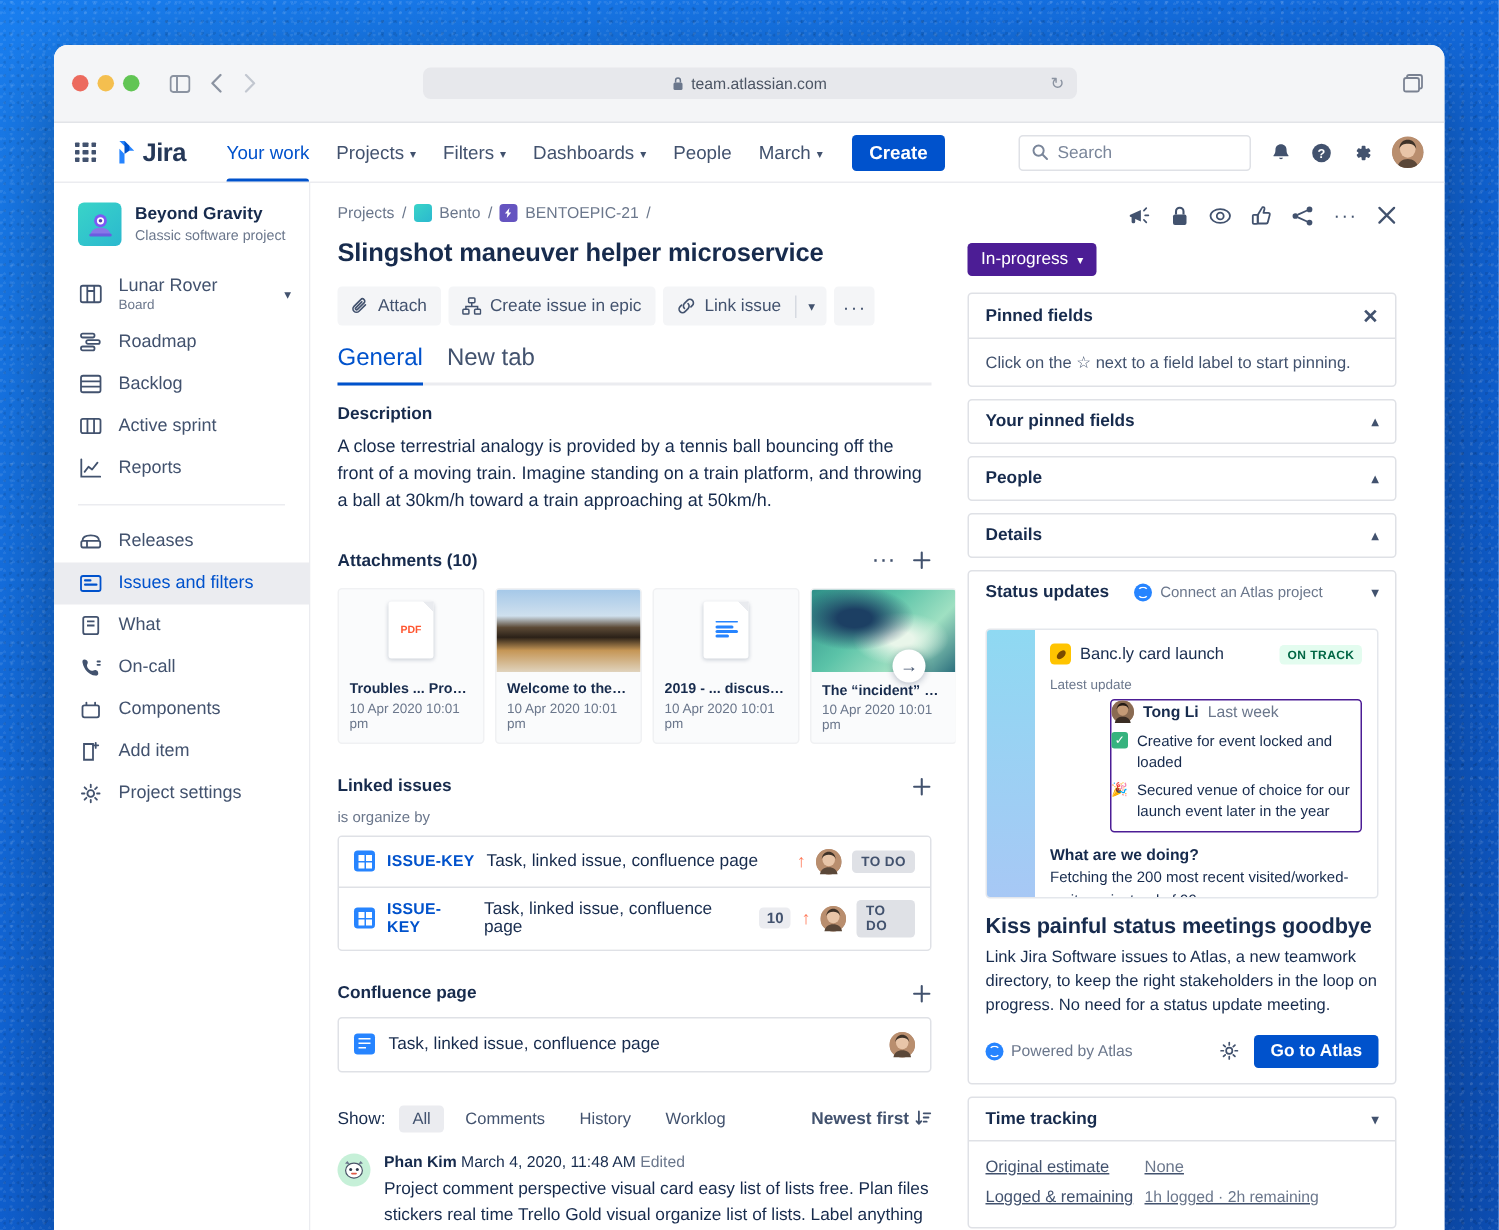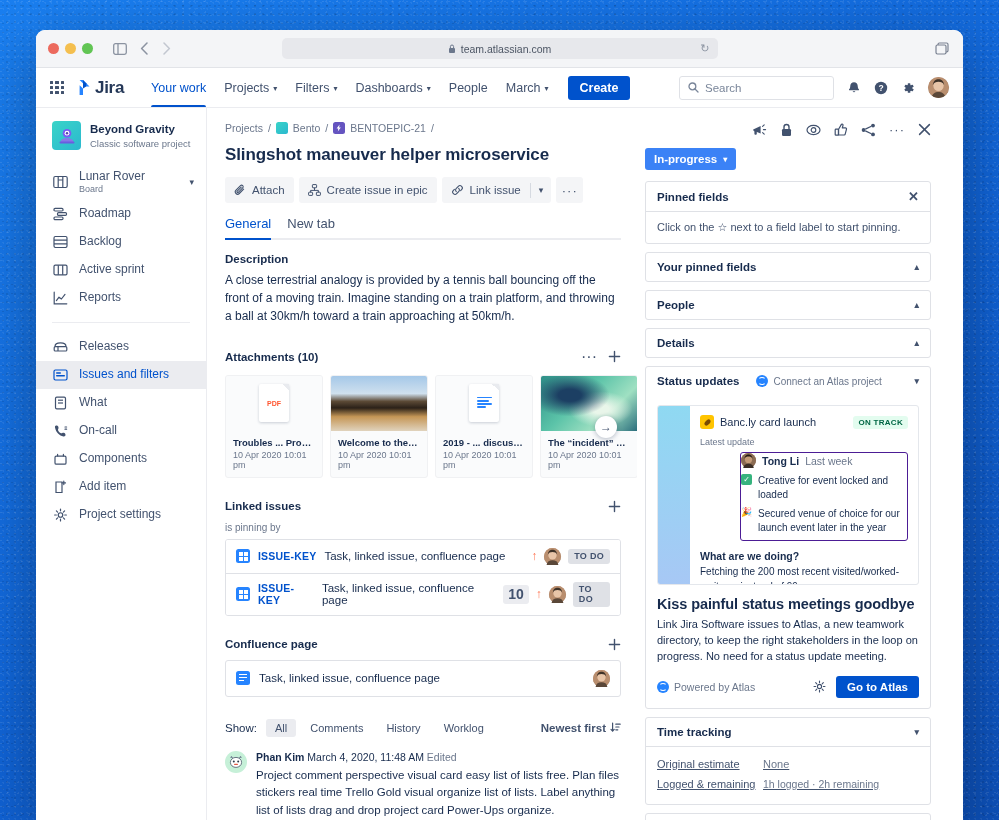--- a/index.html
+++ b/index.html
@@ -25,21 +25,21 @@
     width: 927px; height: 790px;
     background: #fff;
     border-radius: 9px 9px 0 0;
     box-shadow: 0 18px 60px rgba(0,0,0,.35);
     overflow: hidden;
     display: flex; flex-direction: column;
   }
 
   
   .chrome {
-    height: 38px; min-height: 35px;
+    height: 52px; min-height: 35px;
     background: #f4f5f7;
     border-bottom: 1px solid #e2e4e8;
     display: flex; align-items: center; padding: 0 12px;
     position: relative;
   }
   .lights { display: flex; gap: 6px; align-items: center; }
   .light { width: 11px; height: 11px; border-radius: 50%; }
   .l-red { background: #ec6a5e; }
   .l-yellow { background: #f4bf4f; }
   .l-green { background: #61c554; }
@@ -156,21 +156,21 @@
     display: flex; align-items: center; gap: 6px; padding: 0 9px;
     font-size: 11.5px; font-weight: 500; color: #42526e; cursor: pointer;
   }
   .act-split { display: flex; align-items: center; background: #f4f5f7; border-radius: 3px; }
   .act-split .act-btn { background: transparent; }
   .act-split .divider-v { width: 1px; height: 15px; background: #d6dae1; }
   .act-caret { padding: 0 8px; height: 26px; display: flex; align-items: center; cursor: pointer; color:#42526e; font-size: 9px;}
   .act-more { width: 27px; justify-content: center; padding: 0; letter-spacing: 1px; font-size: 13px; }
 
   .tabs { display: flex; gap: 16px; border-bottom: 2px solid #ebecf0; margin-bottom: 13px; }
-  .tab { font-size: 13px; color: #42526e; padding-bottom: 7px; cursor: pointer; position: relative; }
+  .tab { font-size: 16px; color: #42526e; padding-bottom: 7px; cursor: pointer; position: relative; }
   .tab.active { color: #0052cc; font-weight: 500; }
   .tab.active::after { content:''; position:absolute; left:0; right:0; bottom:-2px; height:2px; background:#0052cc; }
 
   .sec-label { font-size: 11.5px; font-weight: 600; color: #172b4d; margin-bottom: 6px; }
   .desc-text { font-size: 12px; line-height: 1.52; color: #172b4d; }
 
   .sec-head { display: flex; align-items: center; margin: 22px 0 9px; }
   .sec-head .sec-title { font-size: 11.5px; font-weight: 600; color: #172b4d; }
   .sec-head .sec-actions { margin-left: auto; display: flex; align-items: center; gap: 11px; color: #42526e; }
   .ic-btn { cursor: pointer; display: flex; align-items: center; color:#42526e; }
@@ -229,21 +229,21 @@
   .type-icon::before {
     content:''; position:absolute; left:2.5px; top:2.5px; width:4px; height:4px;
     background:#fff; box-shadow: 5px 0 0 #fff, 0 5px 0 #fff, 5px 5px 0 #fff;
   }
   .conf-icon { width: 14px; height: 14px; border-radius: 2.5px; background: #2684ff; flex:none; display:flex;align-items:center;justify-content:center; }
   .conf-icon i { display:block; width:8px; height:1.3px; background:#fff; margin-bottom:1.4px; }
   .issue-key { font-size: 10.5px; font-weight: 700; color: #0052cc; letter-spacing: .2px; }
   .link-summary { font-size: 11.5px; color: #172b4d; }
   .link-right { margin-left: auto; display: flex; align-items: center; gap: 7px; }
   .count-badge {
-    background: #ebecf0; color: #42526e; font-size: 14px; font-weight: 600;
+    background: #ebecf0; color: #42526e; font-size: 10px; font-weight: 600;
     padding: 1.5px 5px; border-radius: 3px;
   }
   .prio-up { color: #ff7452; font-size: 12px; line-height: 1; }
   .avatar-xs { width: 17px; height: 17px; border-radius: 50%; background: linear-gradient(160deg,#c9a187,#8d6a54); flex:none; }
   .status-chip {
     background: #dfe1e6; color: #42526e; font-size: 9px; font-weight: 700;
     padding: 2.5px 6px; border-radius: 3px; letter-spacing: .3px;
   }
   .conf-row { display:flex; align-items:center; gap:9px; padding: 9px 10px; border:1px solid #dfe1e6; border-radius:3px; cursor:pointer;}
 
@@ -266,21 +266,21 @@
   .cm-head .cm-name { font-weight: 700; }
   .cm-head .cm-edited { color: #6b778c; margin-left: 0; }
   .cm-body { font-size: 11.5px; line-height: 1.52; color: #172b4d; }
 
   
   .right-col {
     width: 310px; min-width: 310px; padding: 14px 16px 0 8px; overflow: hidden;
   }
   .right-icons { display: flex; align-items: center; justify-content: flex-end; gap: 13px; margin-bottom: 11px; color: #42526e; }
   .status-btn {
-    background: #3b82f6; color: #fff; font-size: 11.5px; font-weight: 700;
+    background: #4c1d95; color: #fff; font-size: 11.5px; font-weight: 400;
     padding: 5px 9px; border-radius: 3px; border: none; cursor: pointer;
     display: inline-flex; align-items: center; gap: 6px; margin-bottom: 11px;
   }
   .panel { border: 1px solid #dfe1e6; border-radius: 3px; margin-bottom: 8px; background:#fff; }
   .panel-head {
     display: flex; align-items: center; padding: 8px 11px;
     font-size: 11.5px; font-weight: 700; color: #172b4d; cursor: pointer;
   }
   .panel-head .p-right { margin-left: auto; display:flex; align-items:center; gap:8px;}
   .panel-body { padding: 9px 11px; border-top: 1px solid #dfe1e6; font-size: 11px; color: #42526e; }
@@ -763,21 +763,21 @@
         <div class="sec-head">
           <span class="sec-title">Linked issues</span>
           <span class="sec-actions">
             <span class="ic-btn">
               <svg width="13" height="13" viewBox="0 0 13 13">
                   <path d="M6.5 1.4v10.2M1.4 6.5h10.2" stroke="#42526e" stroke-width="1.4" stroke-linecap="round"></path>
                 </svg>
             </span>
           </span>
         </div>
-        <div class="sub-label">is pinning by</div>
+        <div class="sub-label">is organize by</div>
         <div class="link-list">
           <div class="link-row">
             <span class="type-icon"></span>
             <span class="issue-key">ISSUE-KEY</span>
             <span class="link-summary">Task, linked issue, confluence page</span>
             <span class="link-right">
               <span class="prio-up">↑</span>
               <span class="avatar-xs">
                 <svg width="17" height="17" viewBox="0 0 17 17">
                     <circle cx="8.5" cy="8.5" r="8.5" fill="#b98e6e"></circle>

